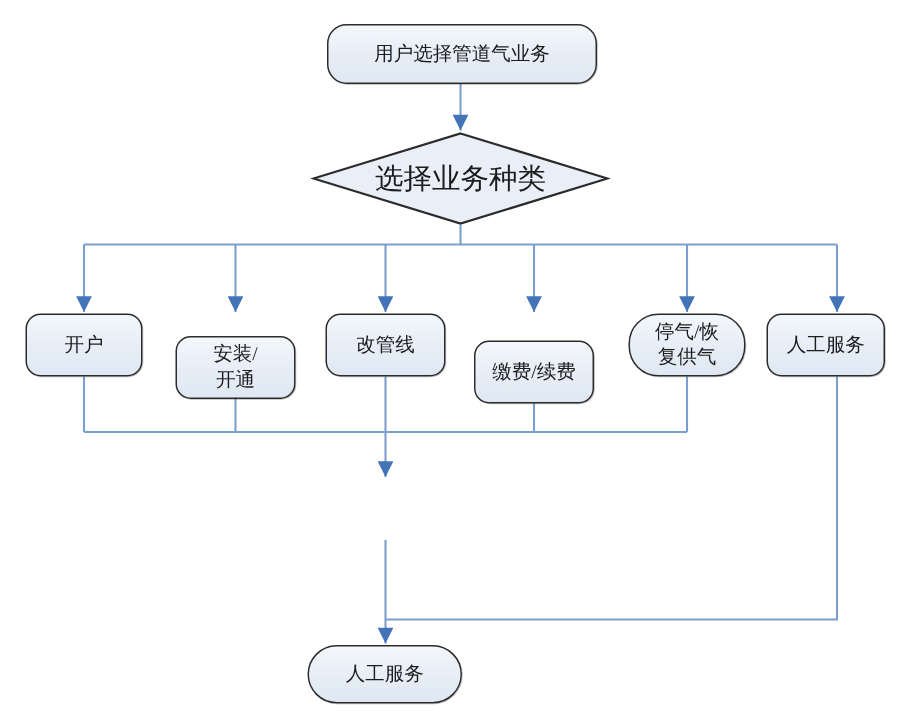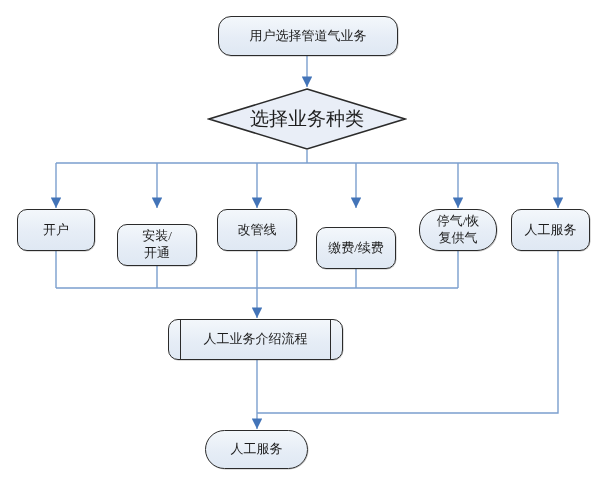--- a/index.html
+++ b/index.html
@@ -126,23 +126,18 @@
     <span>缴费/续费</span>
   </div>
   <div class="node" id="n-b5">
     <span>停气/恢
 复供气</span>
   </div>
   <div class="node" id="n-b6">
     <span>人工服务</span>
   </div>
 
-  <div class="node" id="n-proc">
-    <div class="inner-bar left"></div>
-    <div class="inner-bar right"></div>
-    <span>人工业务介绍流程</span>
-  </div>
 
   <div class="node" id="n-end">
     <span>人工服务</span>
   </div>
 
 </div>
 
 </body></html>

